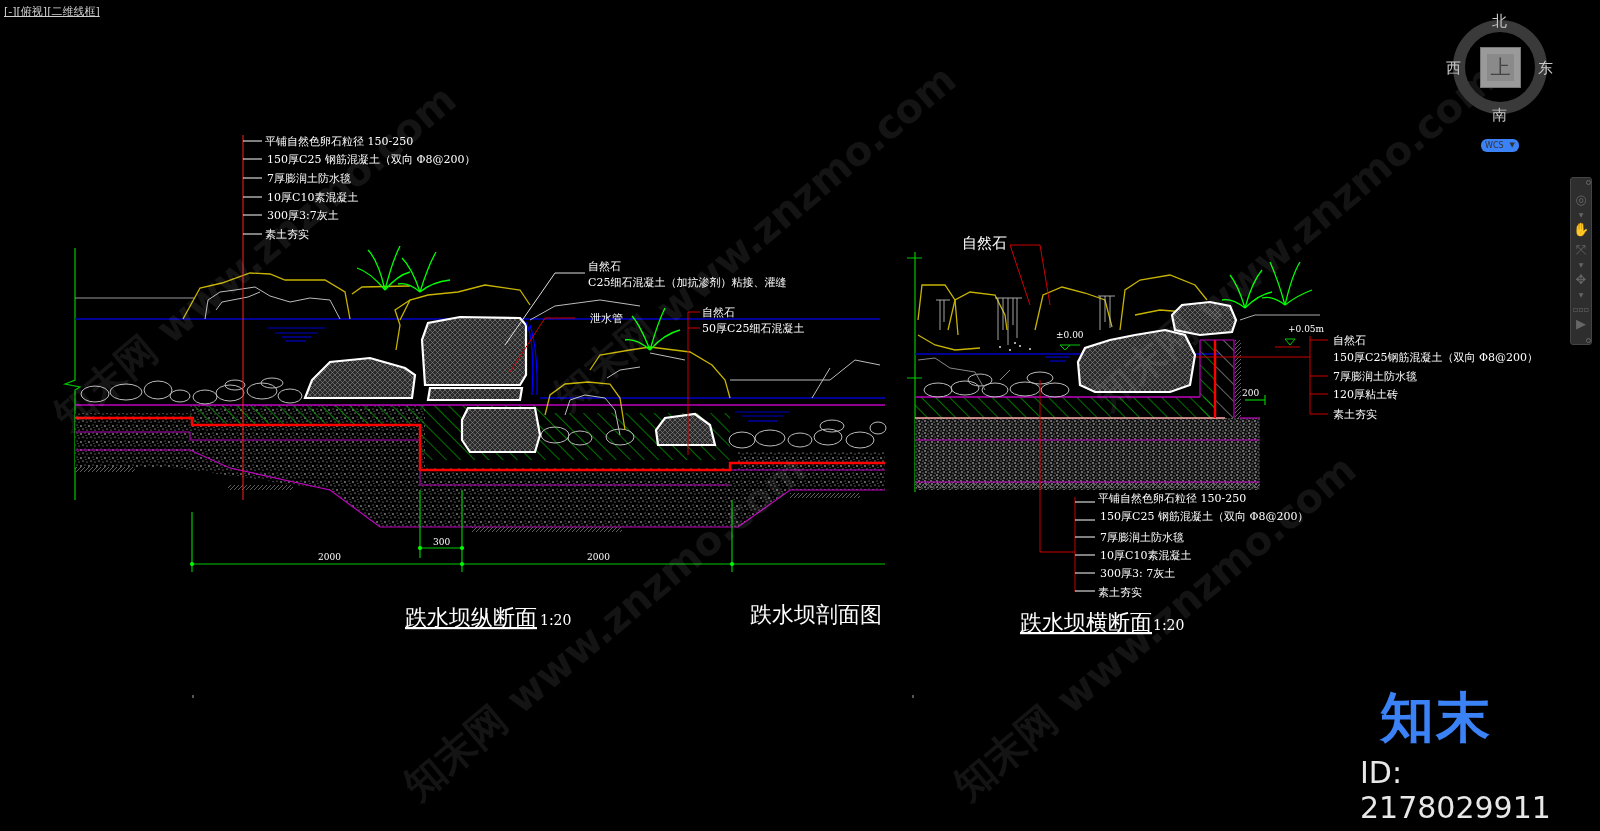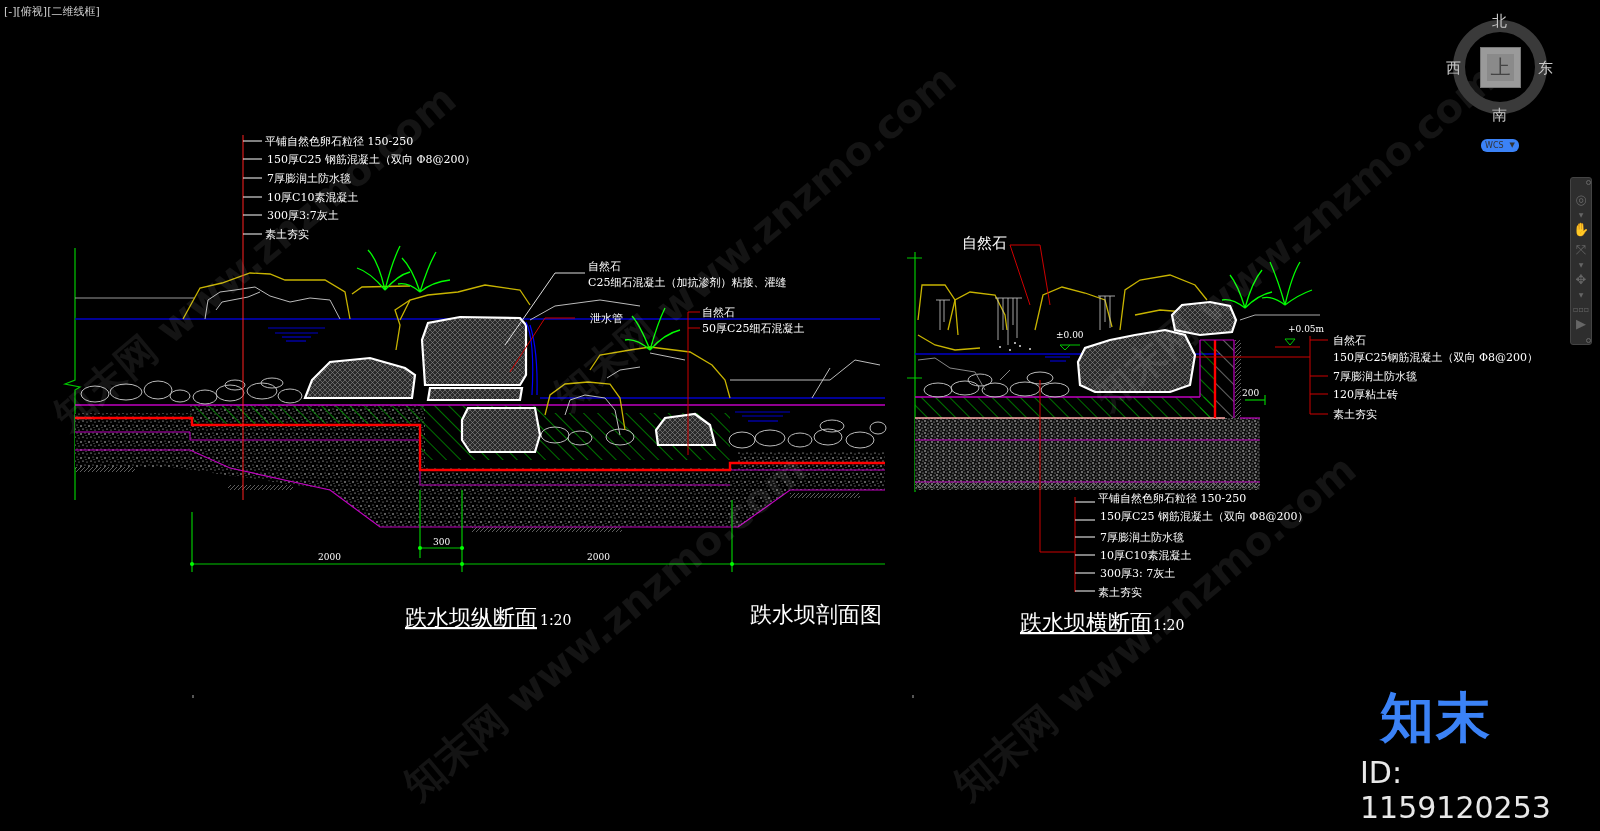--- a/index.html
+++ b/index.html
@@ -1,17 +1,17 @@
 <!DOCTYPE html>
 <html><head>
 <meta charset="utf-8">
 <style>
   html, body { margin:0; padding:0; background:#000; }
   body { width:1600px; height:831px; position:relative; overflow:hidden; font-family:"DejaVu Sans", sans-serif; }
-  .viewport-label { position:absolute; left:4px; top:4px; color:#cfcfcf; font-size:11px; }
+  .viewport-label { position:absolute; left:4px; top:4px; color:#cfcfcf; font-size:11px;text-decoration:underline; }
   .canvas { position:absolute; left:0; top:0; width:1600px; height:831px; }
   .cad-text { fill:#ffffff; font-family:"DejaVu Serif", serif; font-size:11px; }
   .cad-title { fill:#ffffff; font-family:"DejaVu Serif", serif; font-size:22px; }
   .cad-scale { fill:#ffffff; font-family:"DejaVu Serif", serif; font-size:14px; }
   .dim-text { fill:#ffffff; font-family:"DejaVu Serif", serif; font-size:9px; }
   .compass { position:absolute; left:1453px; top:20px; width:94px; height:94px; border-radius:50%; border:12px solid #3a3a3a; box-sizing:border-box; }
   .compass-center { position:absolute; left:1480px; top:47px; width:41px; height:41px; background:#9a9a9a; border:1px solid #777; box-sizing:border-box; }
   .compass-center-inner { position:absolute; left:6px; top:6px; width:27px; height:27px; background:#8a8a8a; color:#444; font-size:20px; text-align:center; line-height:27px; }
   .compass-dir { position:absolute; color:#c8c8c8; font-size:15px; }
   .wcs-btn { position:absolute; left:1481px; top:139px; width:38px; height:13px; background:#3b82f6; border-radius:6px; color:#333; font-size:8px; line-height:13px; padding-left:4px; box-sizing:border-box; }
@@ -392,13 +392,13 @@
   <div class="nav-ico" style="top:64px;">⤧</div>
   <div class="nav-caret" style="top:83px;">▼</div>
   <div class="nav-ico" style="top:94px;">✥</div>
   <div class="nav-caret" style="top:113px;">▼</div>
   <div class="nav-ico" style="top:124px; font-size:8px;">▫▫▫</div>
   <div class="nav-ico" style="top:138px;">▶</div>
   <div class="nav-dot" style="top:160px;"></div>
 </div>
 
 <div class="logo">知末</div>
-<div class="logo-id">ID: 1159120253</div>
+<div class="logo-id">ID: 2178029911</div>
 
 </body></html>

